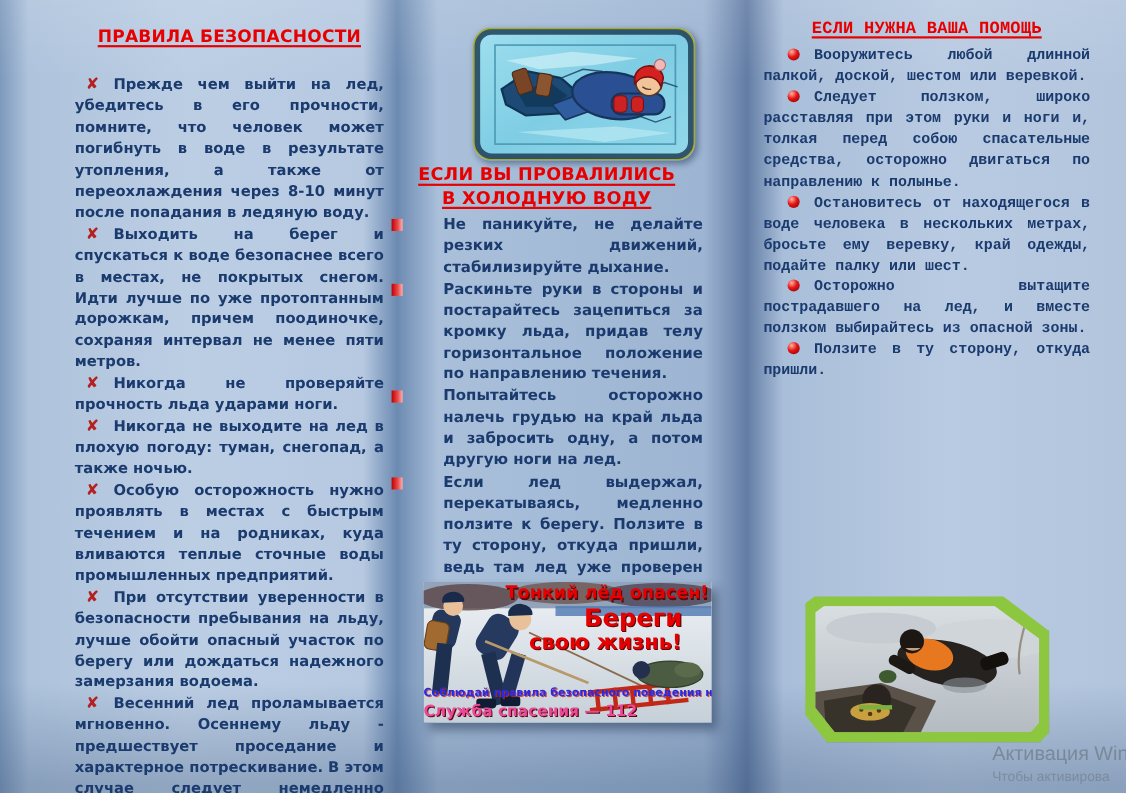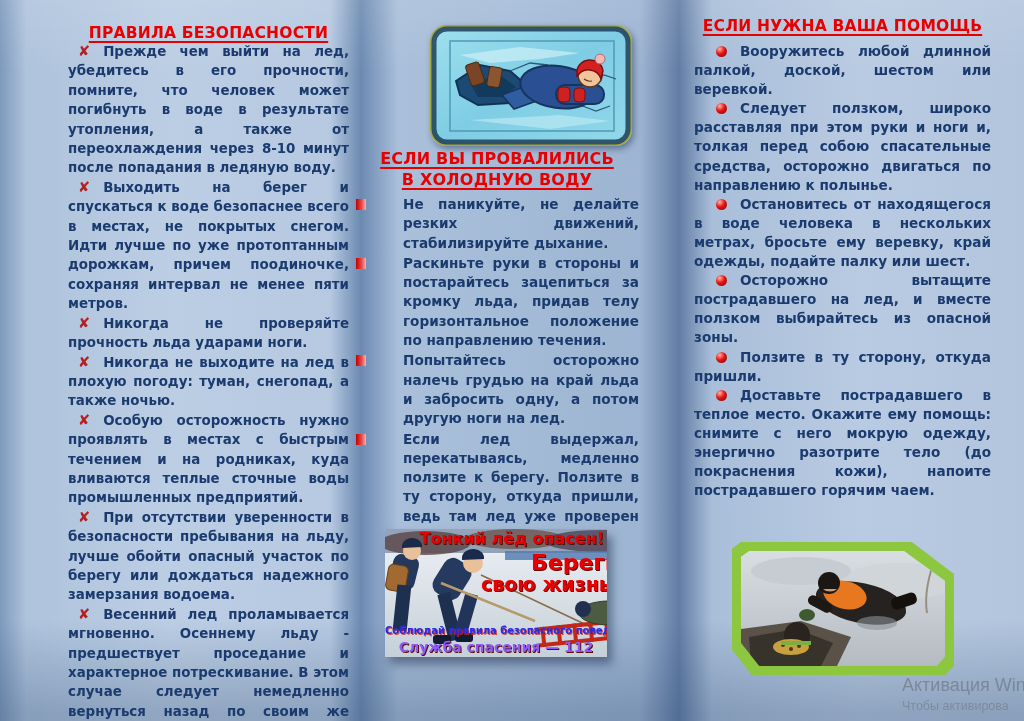--- a/index.html
+++ b/index.html
@@ -10,27 +10,27 @@
       linear-gradient(180deg, rgba(255,255,255,.10) 0%, rgba(0,0,0,0) 10%, rgba(0,0,0,0) 86%, rgba(47,74,112,.30) 99%),
       linear-gradient(90deg,
         #7d99bc 0px,#aec3dc 26px,#bccee4 170px,#b6c9e1 330px,
         #6c8ab1 361px,#a9bfda 398px,#a4bbd7 520px,#9db4d2 640px,
         #627ca4 679px,#a9bed9 712px,#b9cbe2 860px,#b2c5dd 1024px);
   }
   
   .col{position:absolute;}
   .col-left{left:68px;top:24px;width:281px;}
   .col-mid{left:355px;top:148px;width:284px;}
-  .col-right{left:694px;top:17px;width:297px;}
+  .col-right{left:694px;top:17px;width:297px;font-family:Liberation Mono, monospace;}
   .col-title{
     text-align:center;font-weight:bold;color:#e80000;
     text-decoration:underline;text-decoration-thickness:2px;text-underline-offset:3px;
     letter-spacing:.2px;
   }
-  .col-left .col-title{font-size:15.5px;margin-bottom:0;}
+  .col-left .col-title{font-size:15.5px;margin-bottom:26px;}
   .col-mid  .col-title{font-size:16px;line-height:21px;}
   .col-right .col-title{font-size:15.5px;margin-bottom:7px;}
   .mid-title-block{margin-bottom:5px;}
   
   .li{
     margin:0;font-weight:bold;color:#1b3b6e;text-align:justify;
   }
   .col-left .li{font-size:13.4px;line-height:19.4px;text-indent:10px;}
   .col-right .li{font-size:13.6px;line-height:19.1px;text-indent:22px;}
   .xb{ 
@@ -50,29 +50,29 @@
     flex:none;width:10px;height:11px;margin:4px 12px 0 1px;
     background:linear-gradient(90deg,#c00000 0%,#e84848 55%,#ffb0b0 100%);
   }
   
   .cartoon{
     position:absolute;left:430px;top:25px;width:202px;height:121px;
     border-radius:16px;box-shadow:2px 3px 6px rgba(20,40,70,.45);
   }
   
   .poster{
-    position:absolute;left:385px;top:529px;width:222px;height:128px;
+    position:absolute;left:385px;top:529px;width:262px;height:128px;
     box-shadow:5px 7px 9px rgba(25,45,75,.5);overflow:hidden;
   }
   .poster .ph-text{position:absolute;font-weight:bold;white-space:nowrap;}
   .pt1{top:0px;right:3px;font-size:16px;color:#e80000;text-shadow:1px 1px 0 #5a0a0a;}
   .pt2{top:21px;left:146px;font-size:22px;color:#e80000;text-shadow:1px 1px 0 #5a0a0a;}
   .pt3{top:44px;left:96px;font-size:19px;color:#e80000;text-shadow:1px 1px 0 #5a0a0a;}
   .pt4{top:96px;left:0;width:100%;text-align:center;font-size:10px;color:#2a2ae0;text-shadow:1px 1px 0 rgba(200,40,40,.8);}
-  .pt5{top:110px;left:0;width:100%;text-align:center;font-size:14px;color:#8b5cf6;text-shadow:1px 1px 0 #5a0a0a;}
+  .pt5{top:110px;left:0;width:100%;text-align:left;font-size:14px;color:#ec4899;text-shadow:1px 1px 0 #5a0a0a;}
   
   .photo-frame{
     position:absolute;left:732px;top:542px;width:222px;height:133px;
     background:#8dc63f;
     clip-path:polygon(4% 0, 81% 0, 100% 24%, 100% 93%, 96% 100%, 9% 100%, 0 81%, 0 5%);
     box-shadow:3px 4px 7px rgba(25,45,75,.4);
   }
   .photo-frame .inner{
     position:absolute;left:9px;top:9px;right:9px;bottom:9px;overflow:hidden;
     clip-path:polygon(4% 0, 80% 0, 100% 26%, 100% 92%, 96% 100%, 9% 100%, 0 80%, 0 5%);
@@ -206,21 +206,20 @@
   <div class="ph-text pt5">Служба спасения — 112</div>
 </div>
 
 <div class="col col-right">
   <div class="col-title">ЕСЛИ НУЖНА ВАША ПОМОЩЬ</div>
   <p class="li"><span class="sph"></span><span>Вооружитесь любой длинной палкой, доской, шестом или веревкой.</span></p>
   <p class="li"><span class="sph"></span><span>Следует ползком, широко расставляя при этом руки и ноги и, толкая перед собою спасательные средства, осторожно двигаться по направлению к полынье.</span></p>
   <p class="li"><span class="sph"></span><span>Остановитесь от находящегося в воде человека в нескольких метрах, бросьте ему веревку, край одежды, подайте палку или шест.</span></p>
   <p class="li"><span class="sph"></span><span>Осторожно вытащите пострадавшего на лед, и вместе ползком выбирайтесь из опасной зоны.</span></p>
   <p class="li"><span class="sph"></span><span>Ползите в ту сторону, откуда пришли.</span></p>
-  <p class="li"><span class="sph"></span><span>Доставьте пострадавшего в теплое место. Окажите ему помощь: снимите с него мокрую одежду, энергично разотрите тело (до покраснения кожи), напоите пострадавшего горячим чаем.</span></p>
 </div>
 
 <div class="photo-frame">
   <div class="inner">
     <svg width="204" height="115" viewBox="0 0 204 115">
       <defs>
         <linearGradient id="iceP" x1="0" y1="0" x2="0" y2="1">
           <stop offset="0" stop-color="#d9dee2"></stop>
             <stop offset="1" stop-color="#b4bbc1"></stop>
         </linearGradient>

